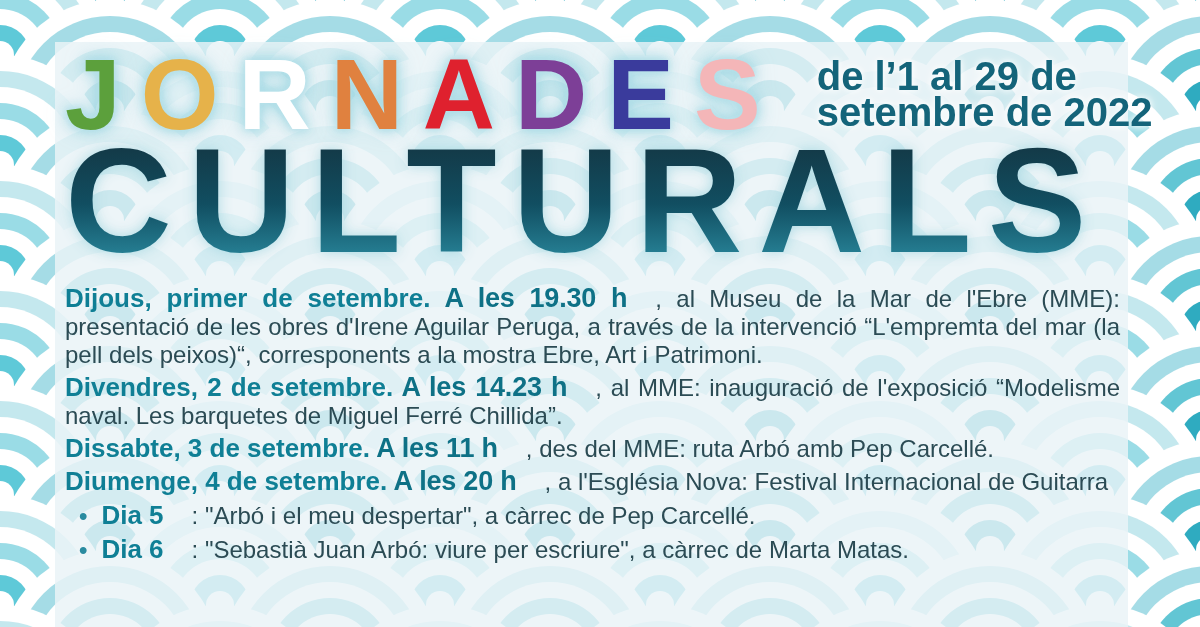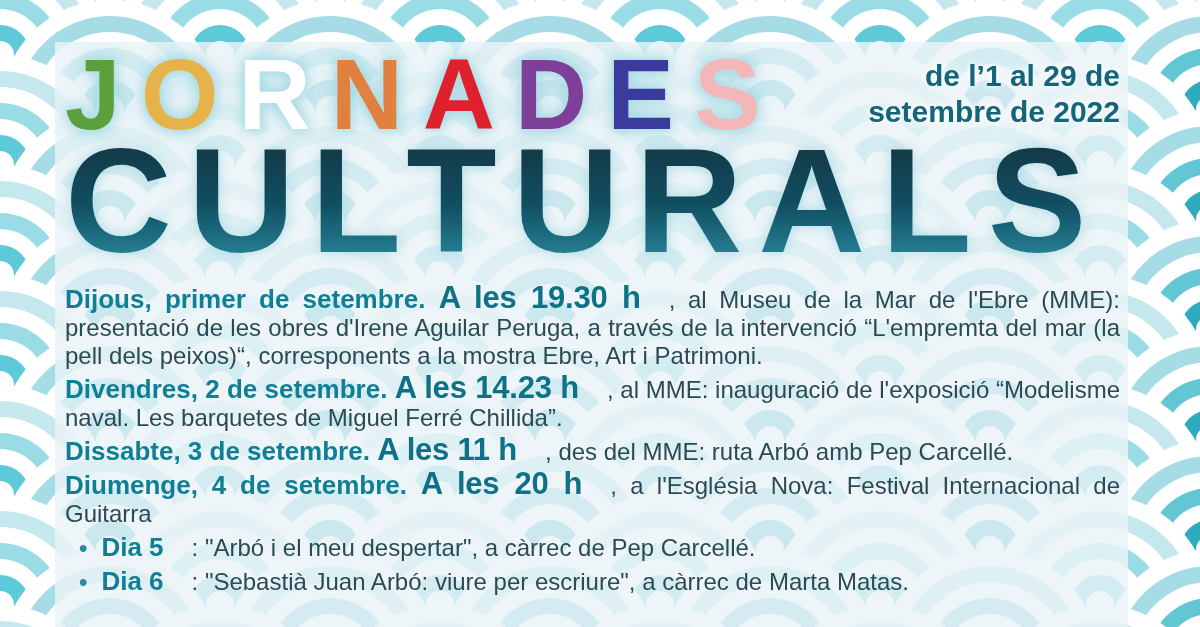--- a/index.html
+++ b/index.html
@@ -34,23 +34,23 @@
   .jl{
     display:inline-block;
     margin-right:20px;
     text-shadow:0 0 5px rgba(190,228,236,0.95),
                 0 0 12px rgba(150,212,224,0.9),
                 0 0 22px rgba(150,212,224,0.75);
   }
   .date-block{
     margin-left:auto;
     padding-top:12px;
-    text-align:right;
+    text-align:left;
     font-weight:bold;
-    font-size:30px;
+    font-size:40px;
     line-height:36px;
     color:#14647a;
     text-shadow:0 0 6px rgba(255,255,255,0.95),0 0 12px rgba(255,255,255,0.8);
   }
   .culturals{
     font-weight:bold;
     font-size:148px;
     line-height:150px;
     letter-spacing:16px;
     white-space:nowrap;
@@ -77,21 +77,21 @@
   }
   .dot{color:#2a8ba0;font-weight:bold;margin-right:14px;}
   .day{
     font-weight:bold;
     font-size:26px;
     color:#0f7f95;
     margin-top:18px;
   }
   .time{
     font-weight:bold;
-    font-size:31px;
+    font-size:27px;
     letter-spacing:-0.2px;
     color:#0e7186;
   }
   .rest{color:#2b4b54;margin-left:28px;}
 </style>
 </head>
 <body>
 
 <div class="stage">
 

